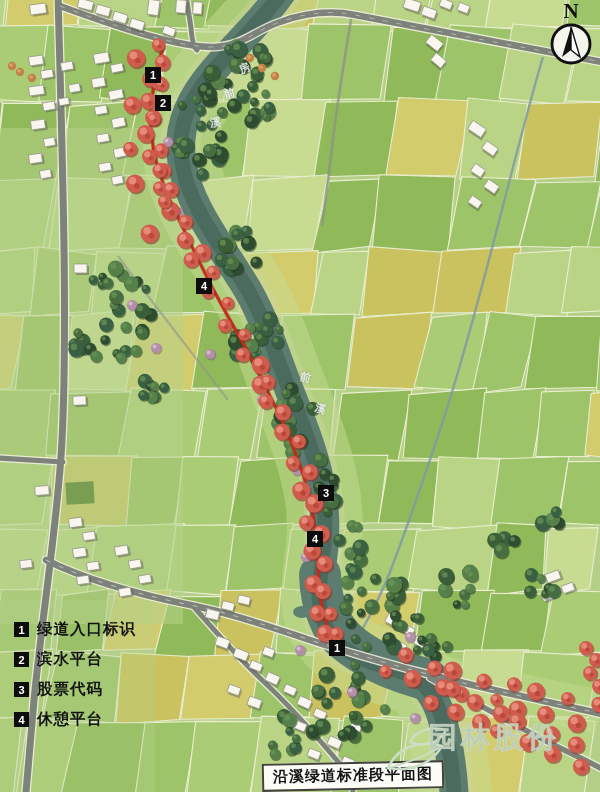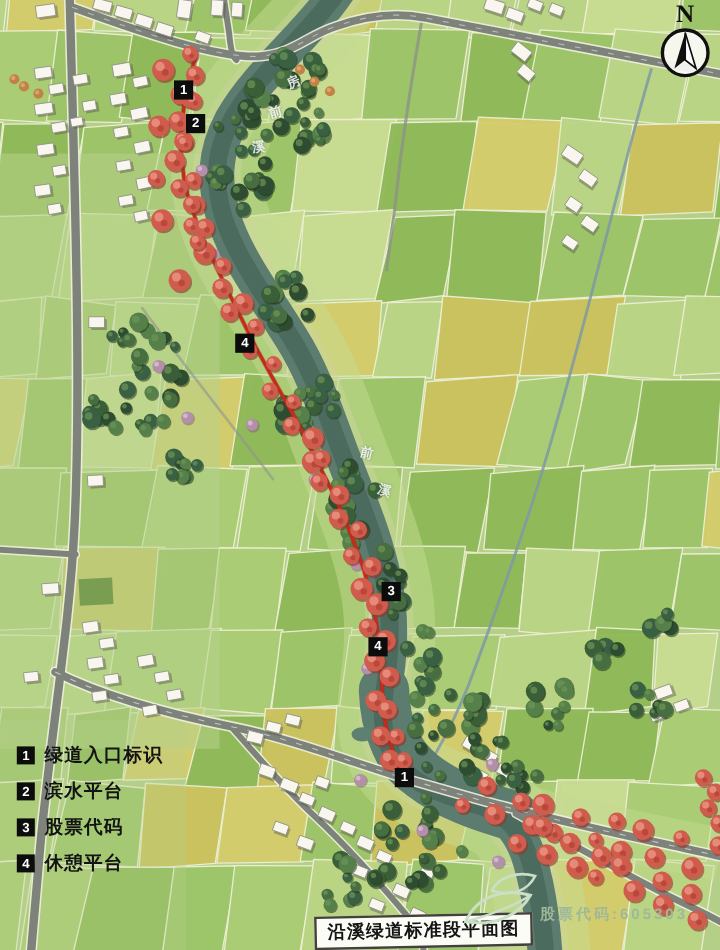--- a/index.html
+++ b/index.html
@@ -1528,14 +1528,14 @@
 </div>
 
 <div class="title-bar">沿溪绿道标准段平面图</div>
 
 <div class="watermark">
   <svg class="wm-logo" width="78" height="68" viewBox="0 0 78 68">
     <path d="M8 52 C18 30 40 24 62 30 C52 48 30 56 8 52 Z" fill="none" stroke="#cbdfc6" stroke-width="2.5"></path>
     <path d="M8 52 C30 46 50 38 62 30" fill="none" stroke="#cbdfc6" stroke-width="2"></path>
     <path d="M30 26 C36 14 52 10 66 14 C60 26 46 32 30 26 Z" fill="none" stroke="#cbdfc6" stroke-width="2.2"></path>
   </svg>
-  <div class="wm-stock">股票代码:605303</div>
+  <div class="wm-brand">园林股份</div>
 </div>
 
 </body></html>

